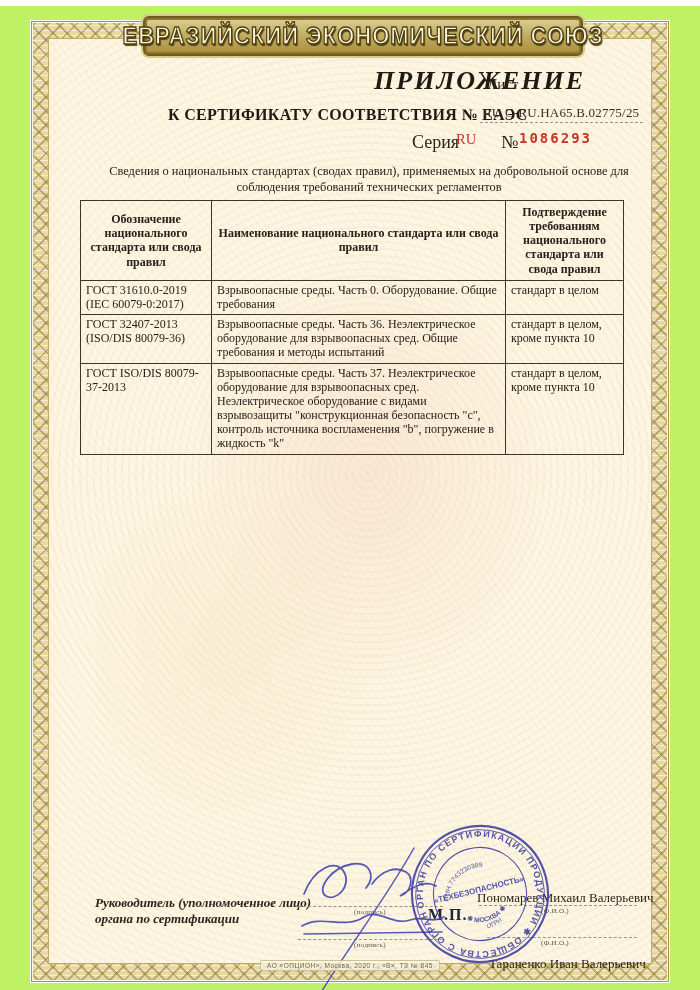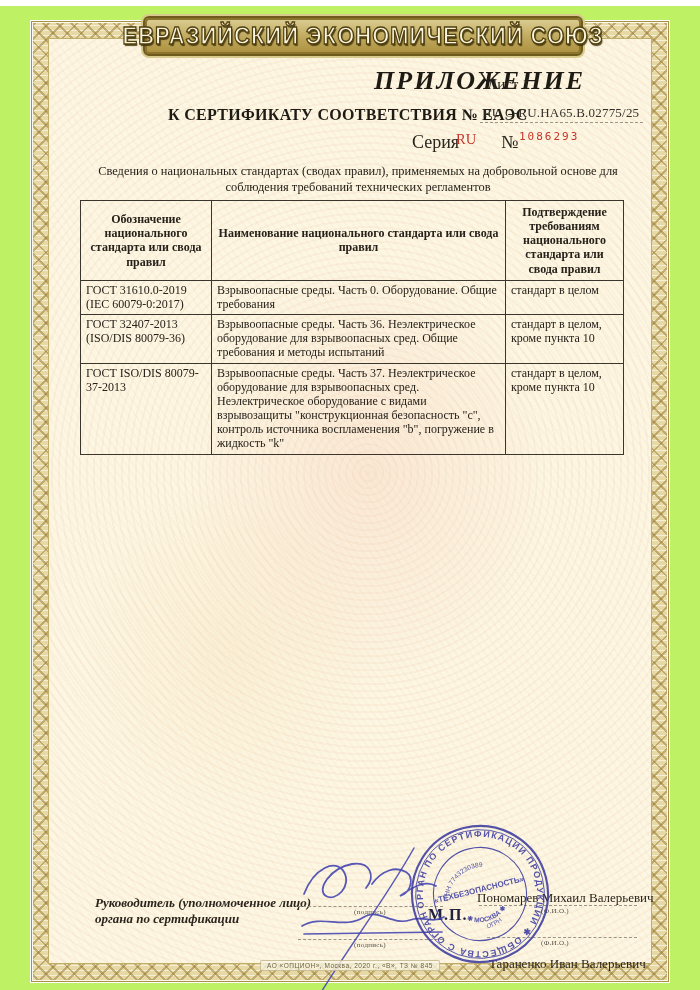--- a/index.html
+++ b/index.html
@@ -38,21 +38,21 @@
 
   .abs{position:absolute;}
   .h1{font-weight:700;font-size:26px;letter-spacing:2px;color:#1e1a14;}
   .sheet{font-size:15px;color:#2a251d;}
   .sub{font-weight:700;font-size:16px;color:#1e1a14;letter-spacing:.3px;}
   .certnum{font-size:13px;color:#33302a;letter-spacing:.2px;}
   .dashline{border-bottom:1px dashed #9a9588;height:0;}
   .series-label,.num-sign{font-size:18px;color:#2a251d;}
   .red{color:#c6342a;}
   .series-val{font-size:14.5px;}
-  .blanknum{font-family:"DejaVu Sans Mono", monospace;font-weight:400;font-size:11px;letter-spacing:2px;color:#c6342a;}
+  .blanknum{font-family:"DejaVu Sans Mono", monospace;font-weight:700;font-size:14px;letter-spacing:2px;color:#c6342a;}
 
   .intro{width:524px;text-align:center;font-size:12.4px;line-height:1.28;color:#26211a;}
 
   table.std{border-collapse:collapse;table-layout:fixed;width:543px;font-size:12px;line-height:1.18;}
   table.std th, table.std td{border:1px solid #3a362e;padding:2px 6px 3px 5px;vertical-align:top;text-align:left;}
   table.std th{font-weight:700;text-align:center;vertical-align:middle;padding:4px 6px;}
   col.c1{width:131px;} col.c2{width:294px;} col.c3{width:118px;}
 
   .role{width:218px;font-size:13px;font-weight:600;line-height:1.25;color:#2a241c;font-style:italic;}
   .cap{font-size:7px;color:#55504a;text-align:center;letter-spacing:.3px;}
@@ -83,21 +83,21 @@
 
   <div class="abs sub" style="left:168px;top:100px;">К СЕРТИФИКАТУ СООТВЕТСТВИЯ № ЕАЭС</div>
   <div class="abs certnum" style="left:483px;top:99px;">RU C-RU.HA65.B.02775/25</div>
   <div class="abs dashline" style="left:480px;top:116px;width:163px;"></div>
 
   <div class="abs series-label" style="left:412px;top:126px;">Серия</div>
   <div class="abs series-label series-val red" style="left:456px;top:125px;">RU</div>
   <div class="abs num-sign" style="left:501px;top:126px;">№</div>
   <div class="abs blanknum" style="left:519px;top:124px;">1086293</div>
 
-  <div class="abs intro" style="left:96px;top:158px;">Сведения о национальных стандартах (сводах правил), применяемых на добровольной основе для соблюдения требований технических регламентов</div>
+  <div class="abs intro" style="left:107px;top:158px;">Сведения о национальных стандартах (сводах правил), применяемых на добровольной основе для соблюдения требований технических регламентов</div>
 
   <table class="std abs" style="left:80px;top:194px;">
     <colgroup>
         <col class="c1">
         <col class="c2">
         <col class="c3">
       </colgroup>
     <thead>
       <tr>
         <th style="height:58px;">Обозначение национального стандарта или свода правил</th>

